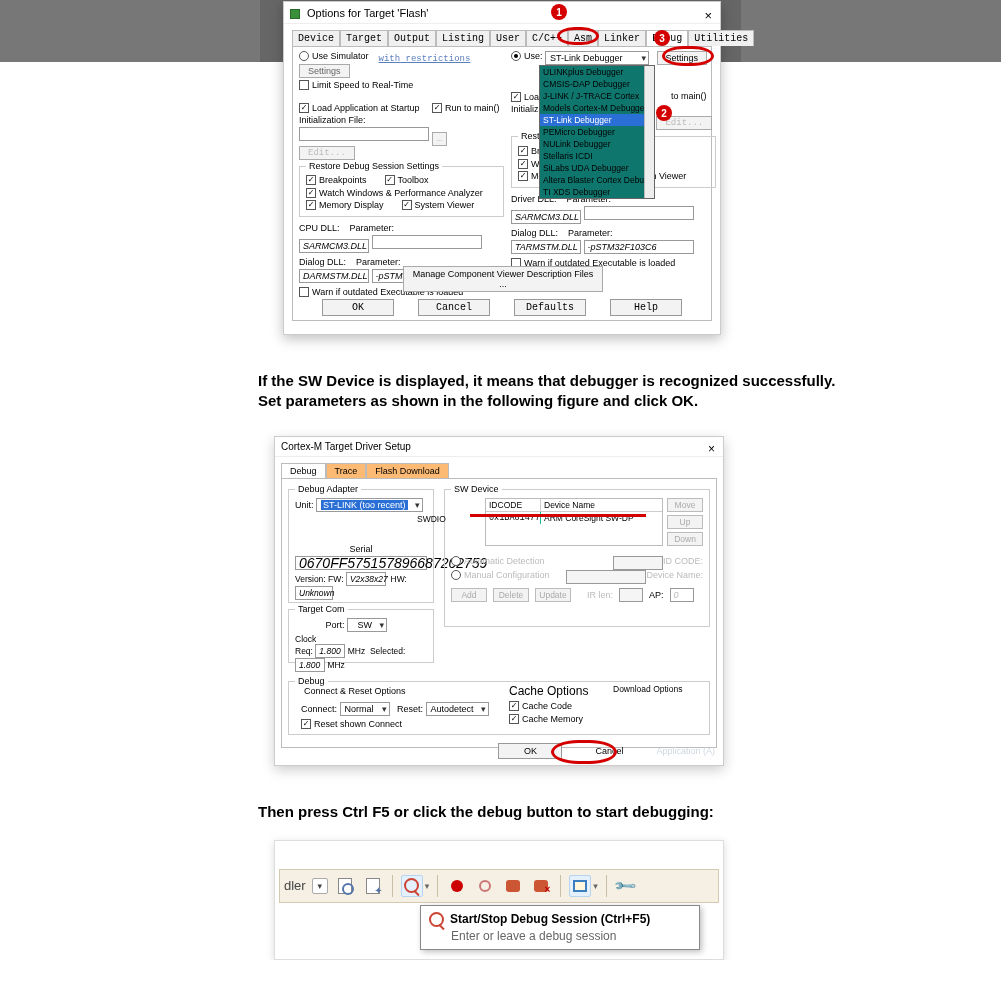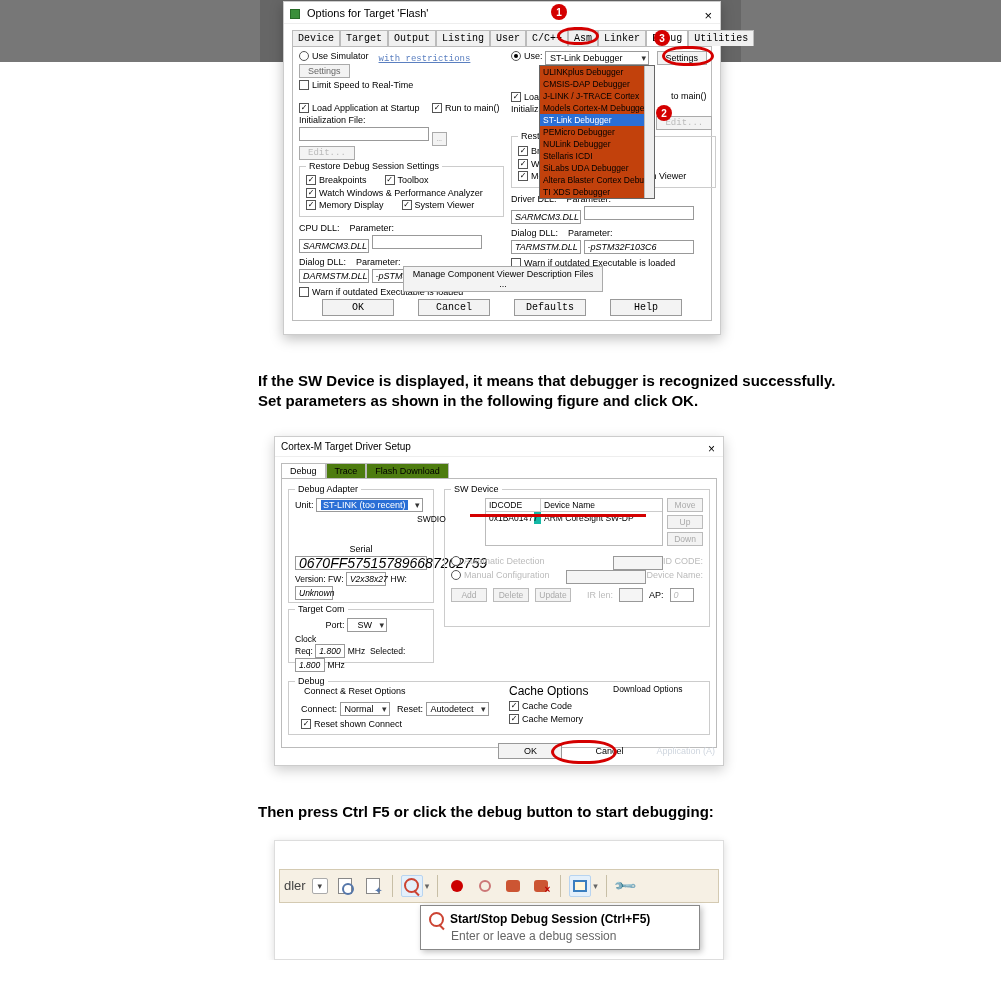--- a/index.html
+++ b/index.html
@@ -121,21 +121,21 @@
     display:flex; align-items:center; justify-content:center; pointer-events:none;
   }
   .red-oval {
     position:absolute; border:3px solid #d40000; border-radius:50%/60%;
     pointer-events:none;
   }
 
   
   .debugger-list {
     position:absolute; left:255px; top:63px; width:116px;
-    background:#c2410c; border:1px solid #666; font-size:8.5px; z-index:5;
+    background:#0f766e; border:1px solid #666; font-size:8.5px; z-index:5;
   }
   .debugger-list div { padding:1px 3px; white-space:nowrap; overflow:hidden; }
   .debugger-list .sel { background:#2a6fd6; color:#fff; }
   .debugger-scroll { position:absolute; right:0; top:0; bottom:0; width:10px; background:#eee; border-left:1px solid #bbb; }
 
   
   .instr {
     font-size: 15px;
     font-weight:600;
     margin: 34px 0 8px 258px;
@@ -153,21 +153,21 @@
     box-shadow: 0 4px 12px rgba(0,0,0,.2);
     position:relative;
     font-size:9px;
   }
   .dialog2 .titlebar2 {
     height:20px; line-height:20px; padding-left:6px; font-size:10px;
     border-bottom:1px solid #eee; position:relative;
   }
   .dialog2 .close-x { position:absolute; right:8px; top:2px; font-size:12px; cursor:pointer;}
   .d2-tabs { display:flex; padding:6px 6px 0 6px; font-size:9px; }
-  .d2-tab { border:1px solid #bbb; border-bottom:none; padding:2px 8px; background:#4d7c0f; cursor:pointer;}
+  .d2-tab { border:1px solid #bbb; border-bottom:none; padding:2px 8px; background:#fdba74; cursor:pointer;}
   .d2-tab.active{ background:#fff; }
   .d2-body { border:1px solid #bbb; margin:0 6px 4px 6px; height:270px; position:relative; padding:6px;}
 
   .mini-btn {
     border:1px solid #bbb; background:#f3f3f3; color:#aaa; font-size:8.5px;
     width:36px; text-align:center; padding:1px 0; cursor:pointer;
   }
   .sel-hl { background:#2a6fd6; color:#fff; padding:0 2px;}
 
   .d2-ok-cancel {
@@ -513,21 +513,21 @@
     <div class="group-box" style="position:absolute;left:162px;top:4px;width:266px;height:138px;">
       <span class="gtitle">SW Device</span>
       <div class="row" style="display:flex;gap:4px;">
         <div style="width:30px;"></div>
         <div style="flex:1;border:1px solid #bbb;background:#fff;">
           <div style="display:flex;border-bottom:1px solid #ccc;font-size:8.5px;">
             <div style="width:55px;padding:1px 3px;border-right:1px solid #ccc;">IDCODE</div>
             <div style="flex:1;padding:1px 3px;">Device Name</div>
           </div>
           <div style="display:flex;font-size:8.5px;">
-            <div style="width:55px;padding:1px 3px;border-right:7px solid #14b8a6;">0x1BA01477</div>
+            <div style="width:55px;padding:1px 3px;border-right:1px solid #14b8a6;font-family:Liberation Mono, monospace;">0x1BA01477</div>
             <div style="flex:1;padding:1px 3px;">ARM CoreSight SW-DP</div>
           </div>
           <div style="height:12px;"></div>
         </div>
         <div style="display:flex;flex-direction:column;gap:3px;">
           <div class="mini-btn">Move</div>
           <div class="mini-btn">Up</div>
           <div class="mini-btn">Down</div>
         </div>
       </div>

